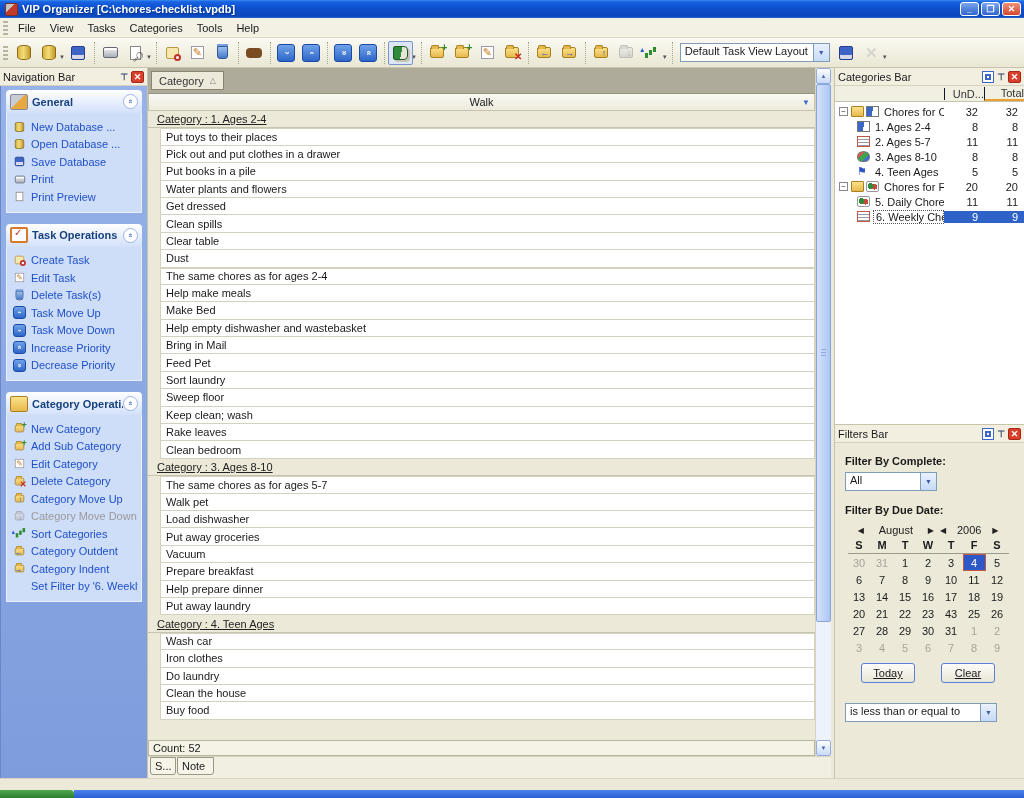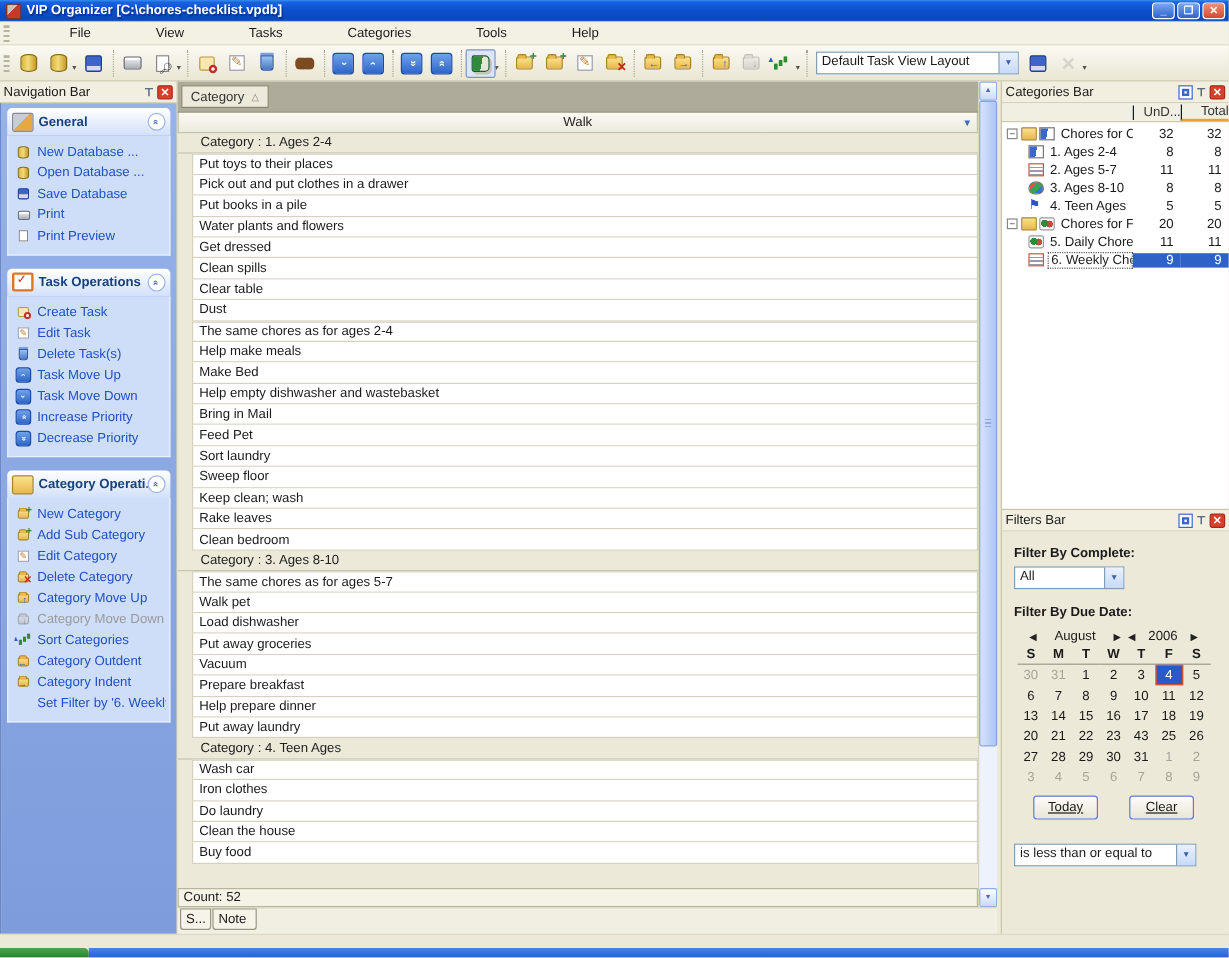--- a/index.html
+++ b/index.html
@@ -16,21 +16,21 @@
   .winbtn { width:19px; height:14px; margin-left:2px; border:1px solid #fff; border-radius:3px;
     color:#fff; font-size:9px; line-height:12px; text-align:center; font-weight:bold;
     background:linear-gradient(#7AA4EE,#2E64CC); }
   .winbtn.close { background:linear-gradient(#F09078,#D24830); }
 
   
   .menubar { height:20px; background:#F3F1E4; border-bottom:1px solid #DDD9C4;
     display:flex; align-items:center; }
   .grip { width:5px; height:14px; margin:0 3px;
     background:repeating-linear-gradient(180deg,#B8B4A0 0 2px,transparent 2px 4px); }
-  .menu-item { padding:2px 7px;margin-left:40px; }
+  .menu-item { padding:2px 7px; }
 
   
   .toolbar { height:30px; background:linear-gradient(#FBFAF3,#E9E6D3);
     border-bottom:1px solid #C8C4AC; display:flex; align-items:center; }
   .tb-sep { width:0; height:22px; border-left:1px dotted #A8A48C; margin:0 3px; }
   .tbtn { width:25px; height:24px; display:flex; align-items:center; justify-content:center;
     border-radius:2px; position:relative; }
   .tbtn.pressed { border:1px solid #7A96C8; background:#DCE6F6; }
   .tbtn.disabled { opacity:.45; filter:grayscale(1); }
   .caret { font-size:6px; color:#555; margin:8px 1px 0 -2px; }
@@ -65,21 +65,21 @@
     border-radius:2px; position:relative; }
   .ic-folder::before { content:""; position:absolute; top:-3px; left:0; width:6px; height:3px;
     background:#E8B84E; border:1px solid #A8821E; border-bottom:none; border-radius:2px 2px 0 0; }
   .plus { position:absolute; right:-4px; top:-6px; color:#2E8B2E; font-weight:bold; font-size:10px; }
   .redx { position:absolute; right:-4px; bottom:-5px; color:#C82818; font-weight:bold; font-size:10px; }
   .arr { position:absolute; right:1px; top:0px; color:#2E5ED0; font-weight:bold; font-size:9px; }
   .ic-bars { width:14px; height:12px; position:relative; }
   .ic-bars::before { content:""; position:absolute; left:1px; bottom:1px; width:3px; height:5px; background:#2E8B2E;
     box-shadow:4px -3px 0 #2E8B2E, 8px -6px 0 #2E8B2E; }
   .ic-bars::after { content:"▴"; position:absolute; left:-4px; top:-2px; color:#2E5ED0; font-size:8px; }
-  .tb-select { width:169px; height:19px; border:1px solid #7F9DB9; background:#fff; display:flex; margin:0 4px; }
+  .tb-select { width:150px; height:19px; border:1px solid #7F9DB9; background:#fff; display:flex; margin:0 4px; }
   .tb-select .val, .xp-select .val { flex:1; padding:1px 4px; white-space:nowrap; overflow:hidden; font-size:11px; }
   .dd-arrow { width:16px; border-left:1px solid #7F9DB9; background:linear-gradient(#EAF1FD,#C6DAF8);
     color:#3C5FA8; font-size:7px; display:flex; align-items:center; justify-content:center; }
   .ic-bigx { color:#B8B4A8; font-size:15px; font-weight:bold; }
 
   
   .app-body { height:710px; display:flex; }
 
   
   .nav-panel { width:148px; display:flex; flex-direction:column; border-right:1px solid #C8C4AC; }
@@ -119,22 +119,22 @@
   .groupby-bar { height:26px; background:#AEAB9B; display:flex; align-items:center; padding-left:3px;
     border-bottom:1px solid #98957F; }
   .groupby-chip { height:19px; background:#EDEADB; border:1px solid #88856E; padding:0 7px;
     display:flex; align-items:center; gap:6px; color:#333; }
   .sort-tri { color:#8A8670; font-size:8px; }
   .col-header { height:17px; background:linear-gradient(#FAF9F3,#EDEBDD); border:1px solid #C5C2AE; border-top:none;
     display:flex; align-items:center; position:relative; }
   .col-header .col-label { flex:1; text-align:center; color:#222; }
   .filter-chev { position:absolute; right:4px; color:#3B6BC8; font-size:8px; }
   .rows { flex:1; overflow:hidden; background:#ECE9D8; }
-  .group-row { height:17.4px; display:flex; align-items:center; padding-left:19px;
-    background:#ECE9D8; border-bottom:1px solid #C6C3AE; color:#222; }
+  .group-row { height:17.4px; display:flex; align-items:center; padding-left:9px;
+    background:#ECE9D8; border-bottom:1px solid #C6C3AE; color:#222;text-decoration:underline; }
   .task-row { height:17.4px; margin-left:12px; display:flex; align-items:center; padding-left:5px;
     background:#fff; border:1px solid #D4D1BE; border-top:none; }
   .count-row { height:16px; background:#F5F3E6; border:1px solid #B8B5A0;
     display:flex; align-items:center; padding-left:4px; }
   
   .vscroll { width:16px; background:#EDF2FC; border-left:1px solid #D8D4C0; display:flex; flex-direction:column; }
   .sb-btn { height:16px; background:linear-gradient(#FDFEFF,#C9D9F6); border:1px solid #93AEDE; border-radius:2px;
     color:#4868B0; font-size:6px; display:flex; align-items:center; justify-content:center; }
   .sb-track { flex:1; position:relative; }
   .sb-thumb { position:absolute; top:0; left:0; right:0; height:82%;

